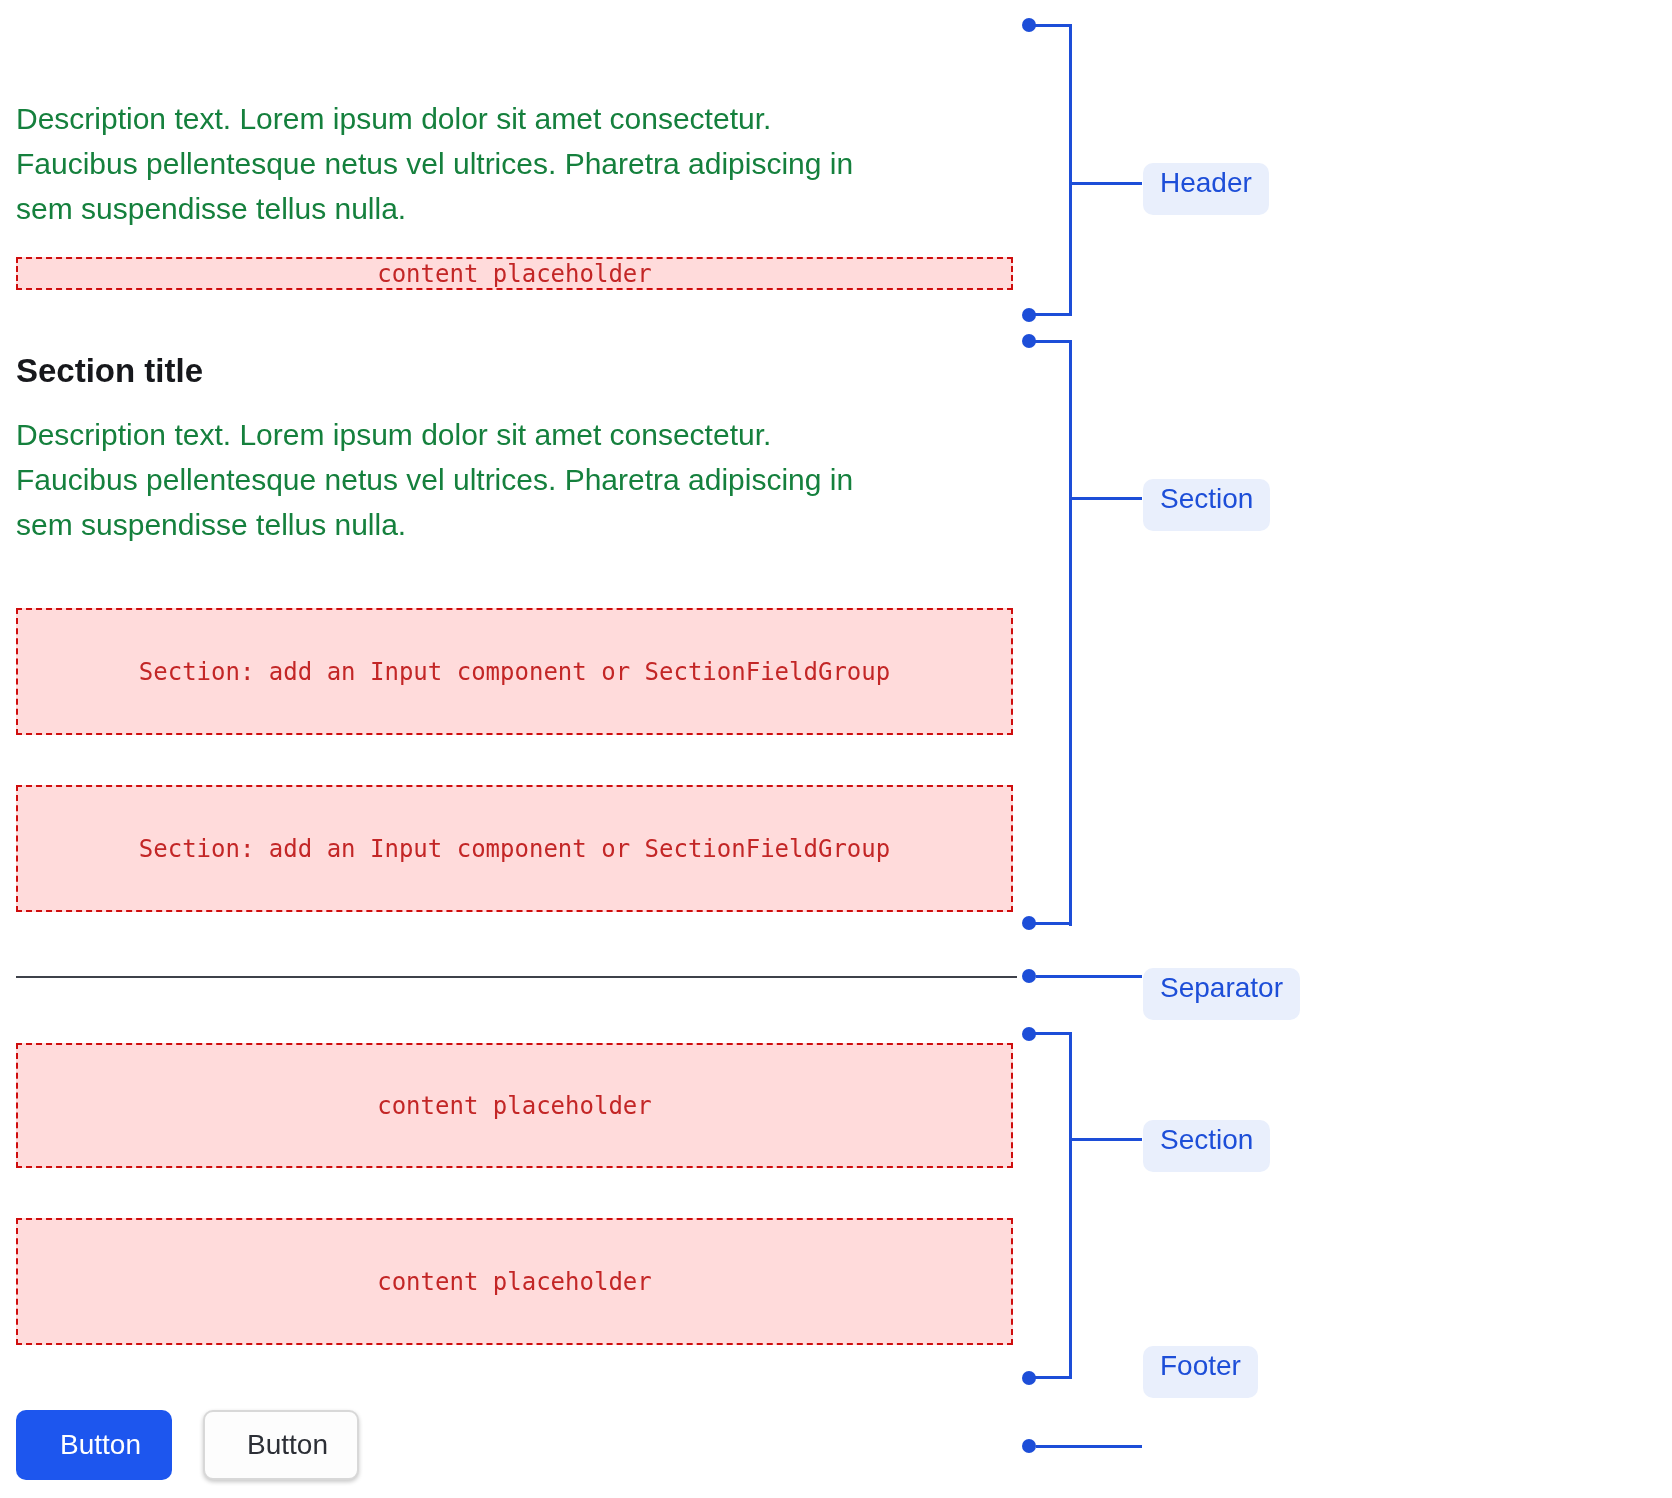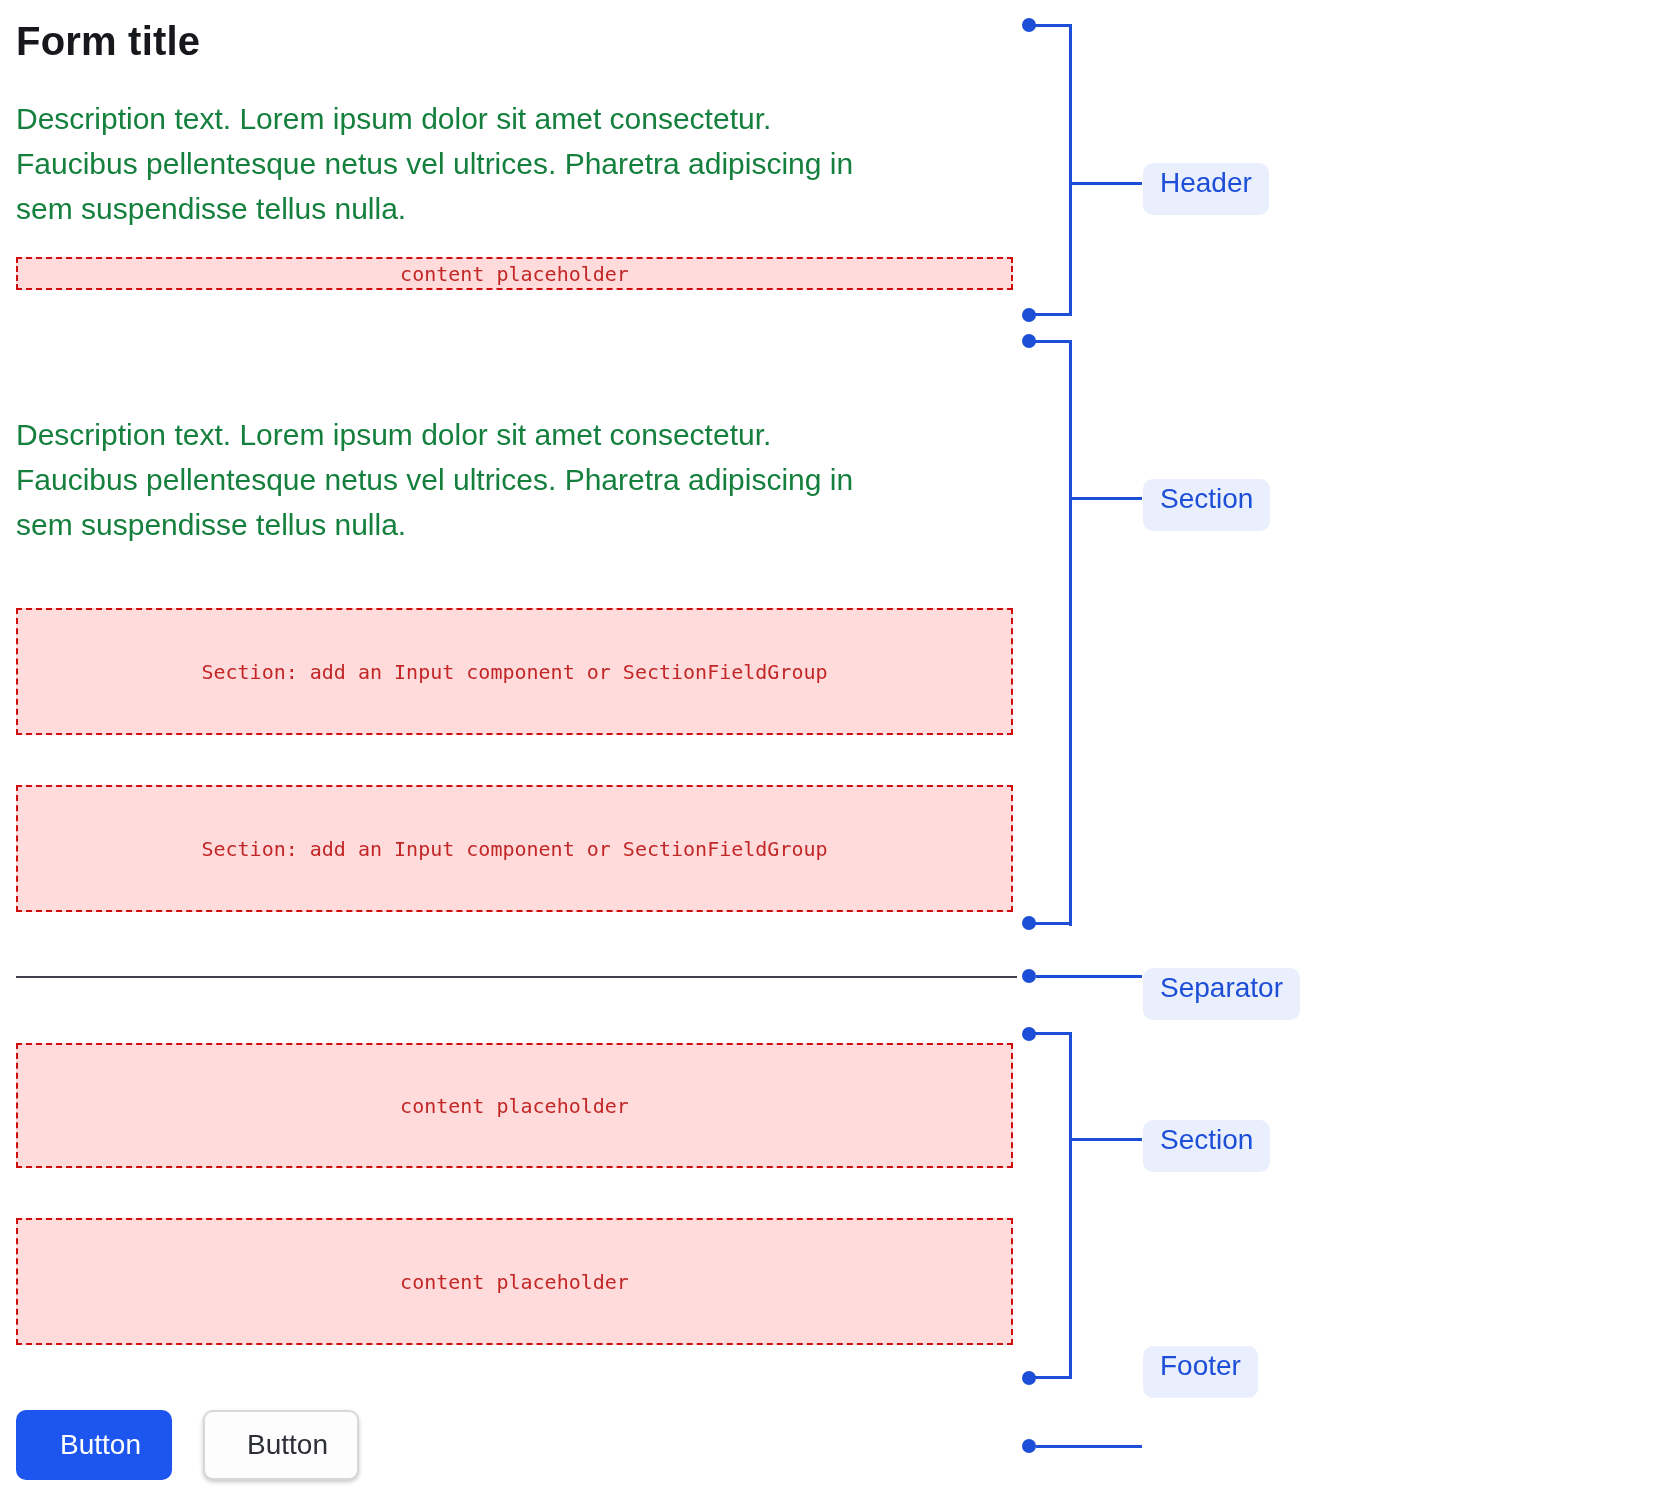--- a/index.html
+++ b/index.html
@@ -31,21 +31,21 @@
   }
   .desc-1 { top: 96px; }
   .desc-2 { top: 412px; }
 
   .ph {
     left: 16px; width: 997px;
     background: #ffdbdb;
     border: 2px dashed #cf0d0d;
     color: #c32626;
     font-family: "DejaVu Sans Mono", monospace;
-    font-size: 20px;
+    font-size: 24px;
     display: flex; align-items: center; justify-content: center;
     box-sizing: border-box;
     text-align: center;
   }
   .ph-header { top: 257px; height: 33px; }
   .ph-slot-1 { top: 608px; height: 127px; }
   .ph-slot-2 { top: 785px; height: 127px; }
   .ph-content-1 { top: 1043px; height: 125px; }
   .ph-content-2 { top: 1218px; height: 127px; }
 
@@ -87,30 +87,30 @@
     border-radius: 10px;
     font-size: 28px; font-weight: 500;
     white-space: nowrap;
   }
 </style>
 </head>
 <body>
 
 <div class="canvas">
 
-  <div class="abs form-title">Form title</div>
 
   <div class="abs desc desc-1">
     <div>Description text. Lorem ipsum dolor sit amet consectetur.</div>
     <div>Faucibus pellentesque netus vel ultrices. Pharetra adipiscing in</div>
     <div>sem suspendisse tellus nulla.</div>
   </div>
 
   <div class="abs ph ph-header">content placeholder</div>
 
+  <div class="abs section-title">Section title</div>
 
   <div class="abs desc desc-2">
     <div>Description text. Lorem ipsum dolor sit amet consectetur.</div>
     <div>Faucibus pellentesque netus vel ultrices. Pharetra adipiscing in</div>
     <div>sem suspendisse tellus nulla.</div>
   </div>
 
   <div class="abs ph ph-slot-1">Section: add an Input component or SectionFieldGroup</div>
   <div class="abs ph ph-slot-2">Section: add an Input component or SectionFieldGroup</div>
 

